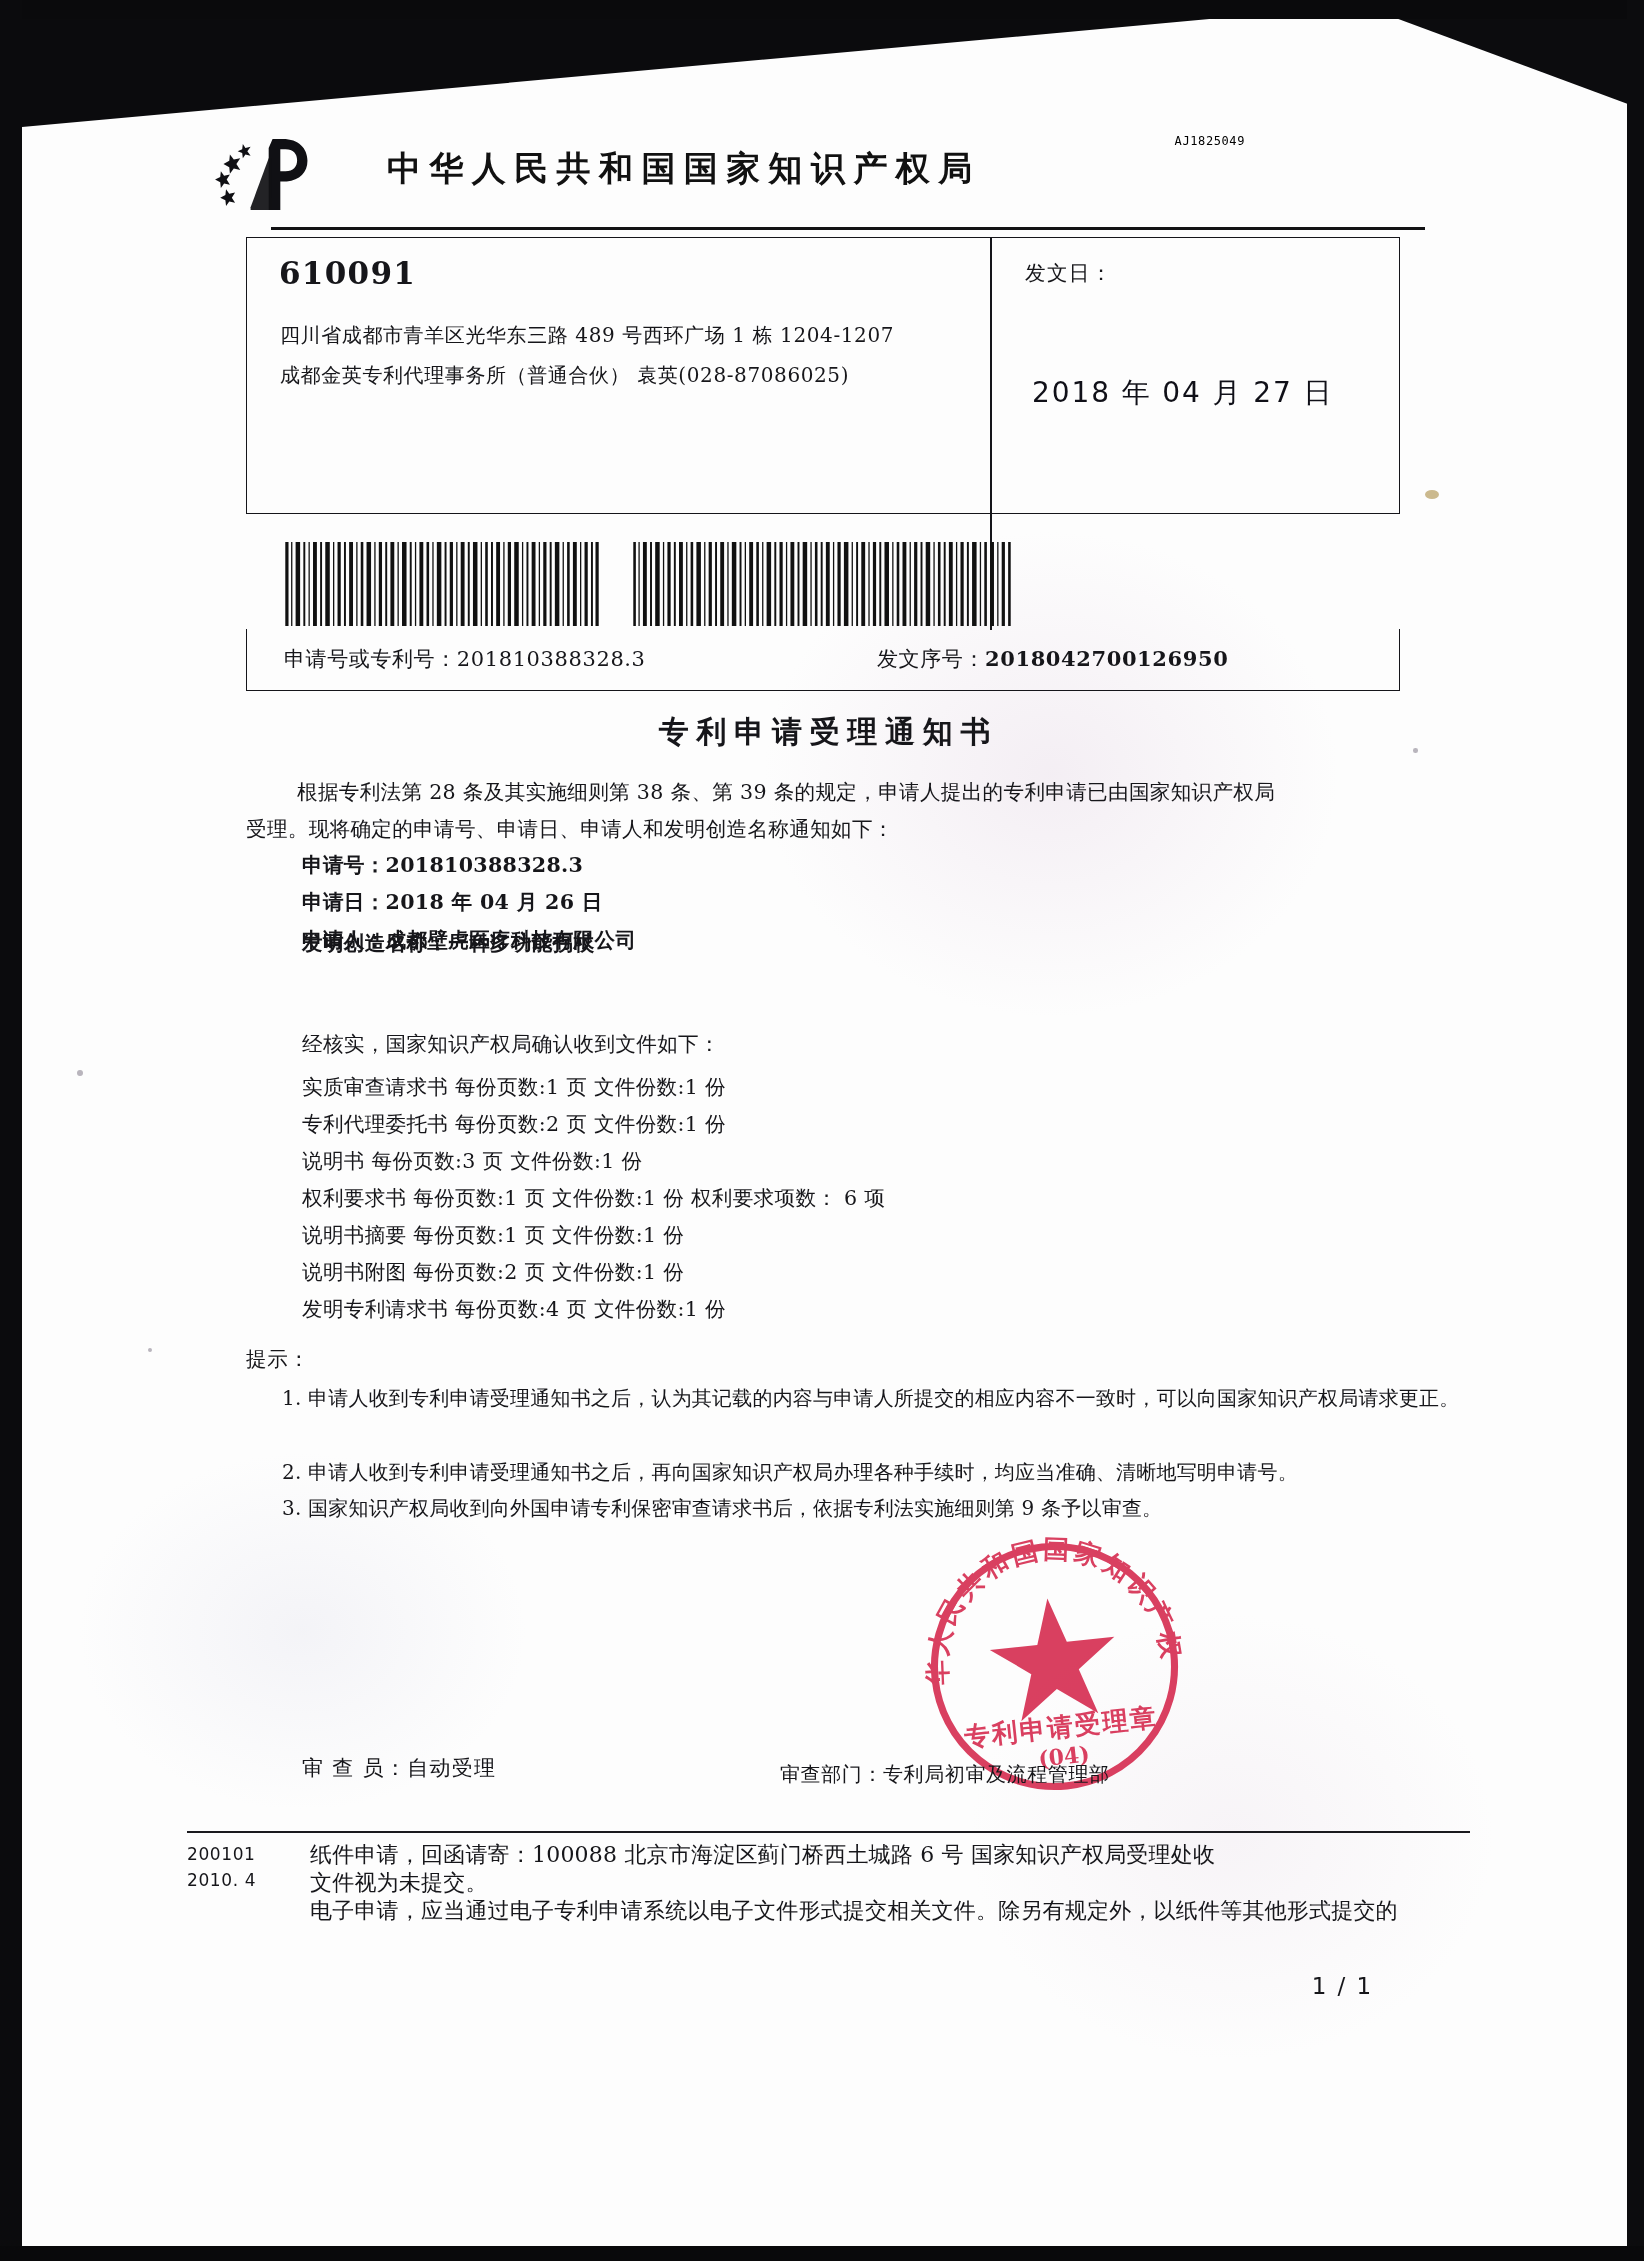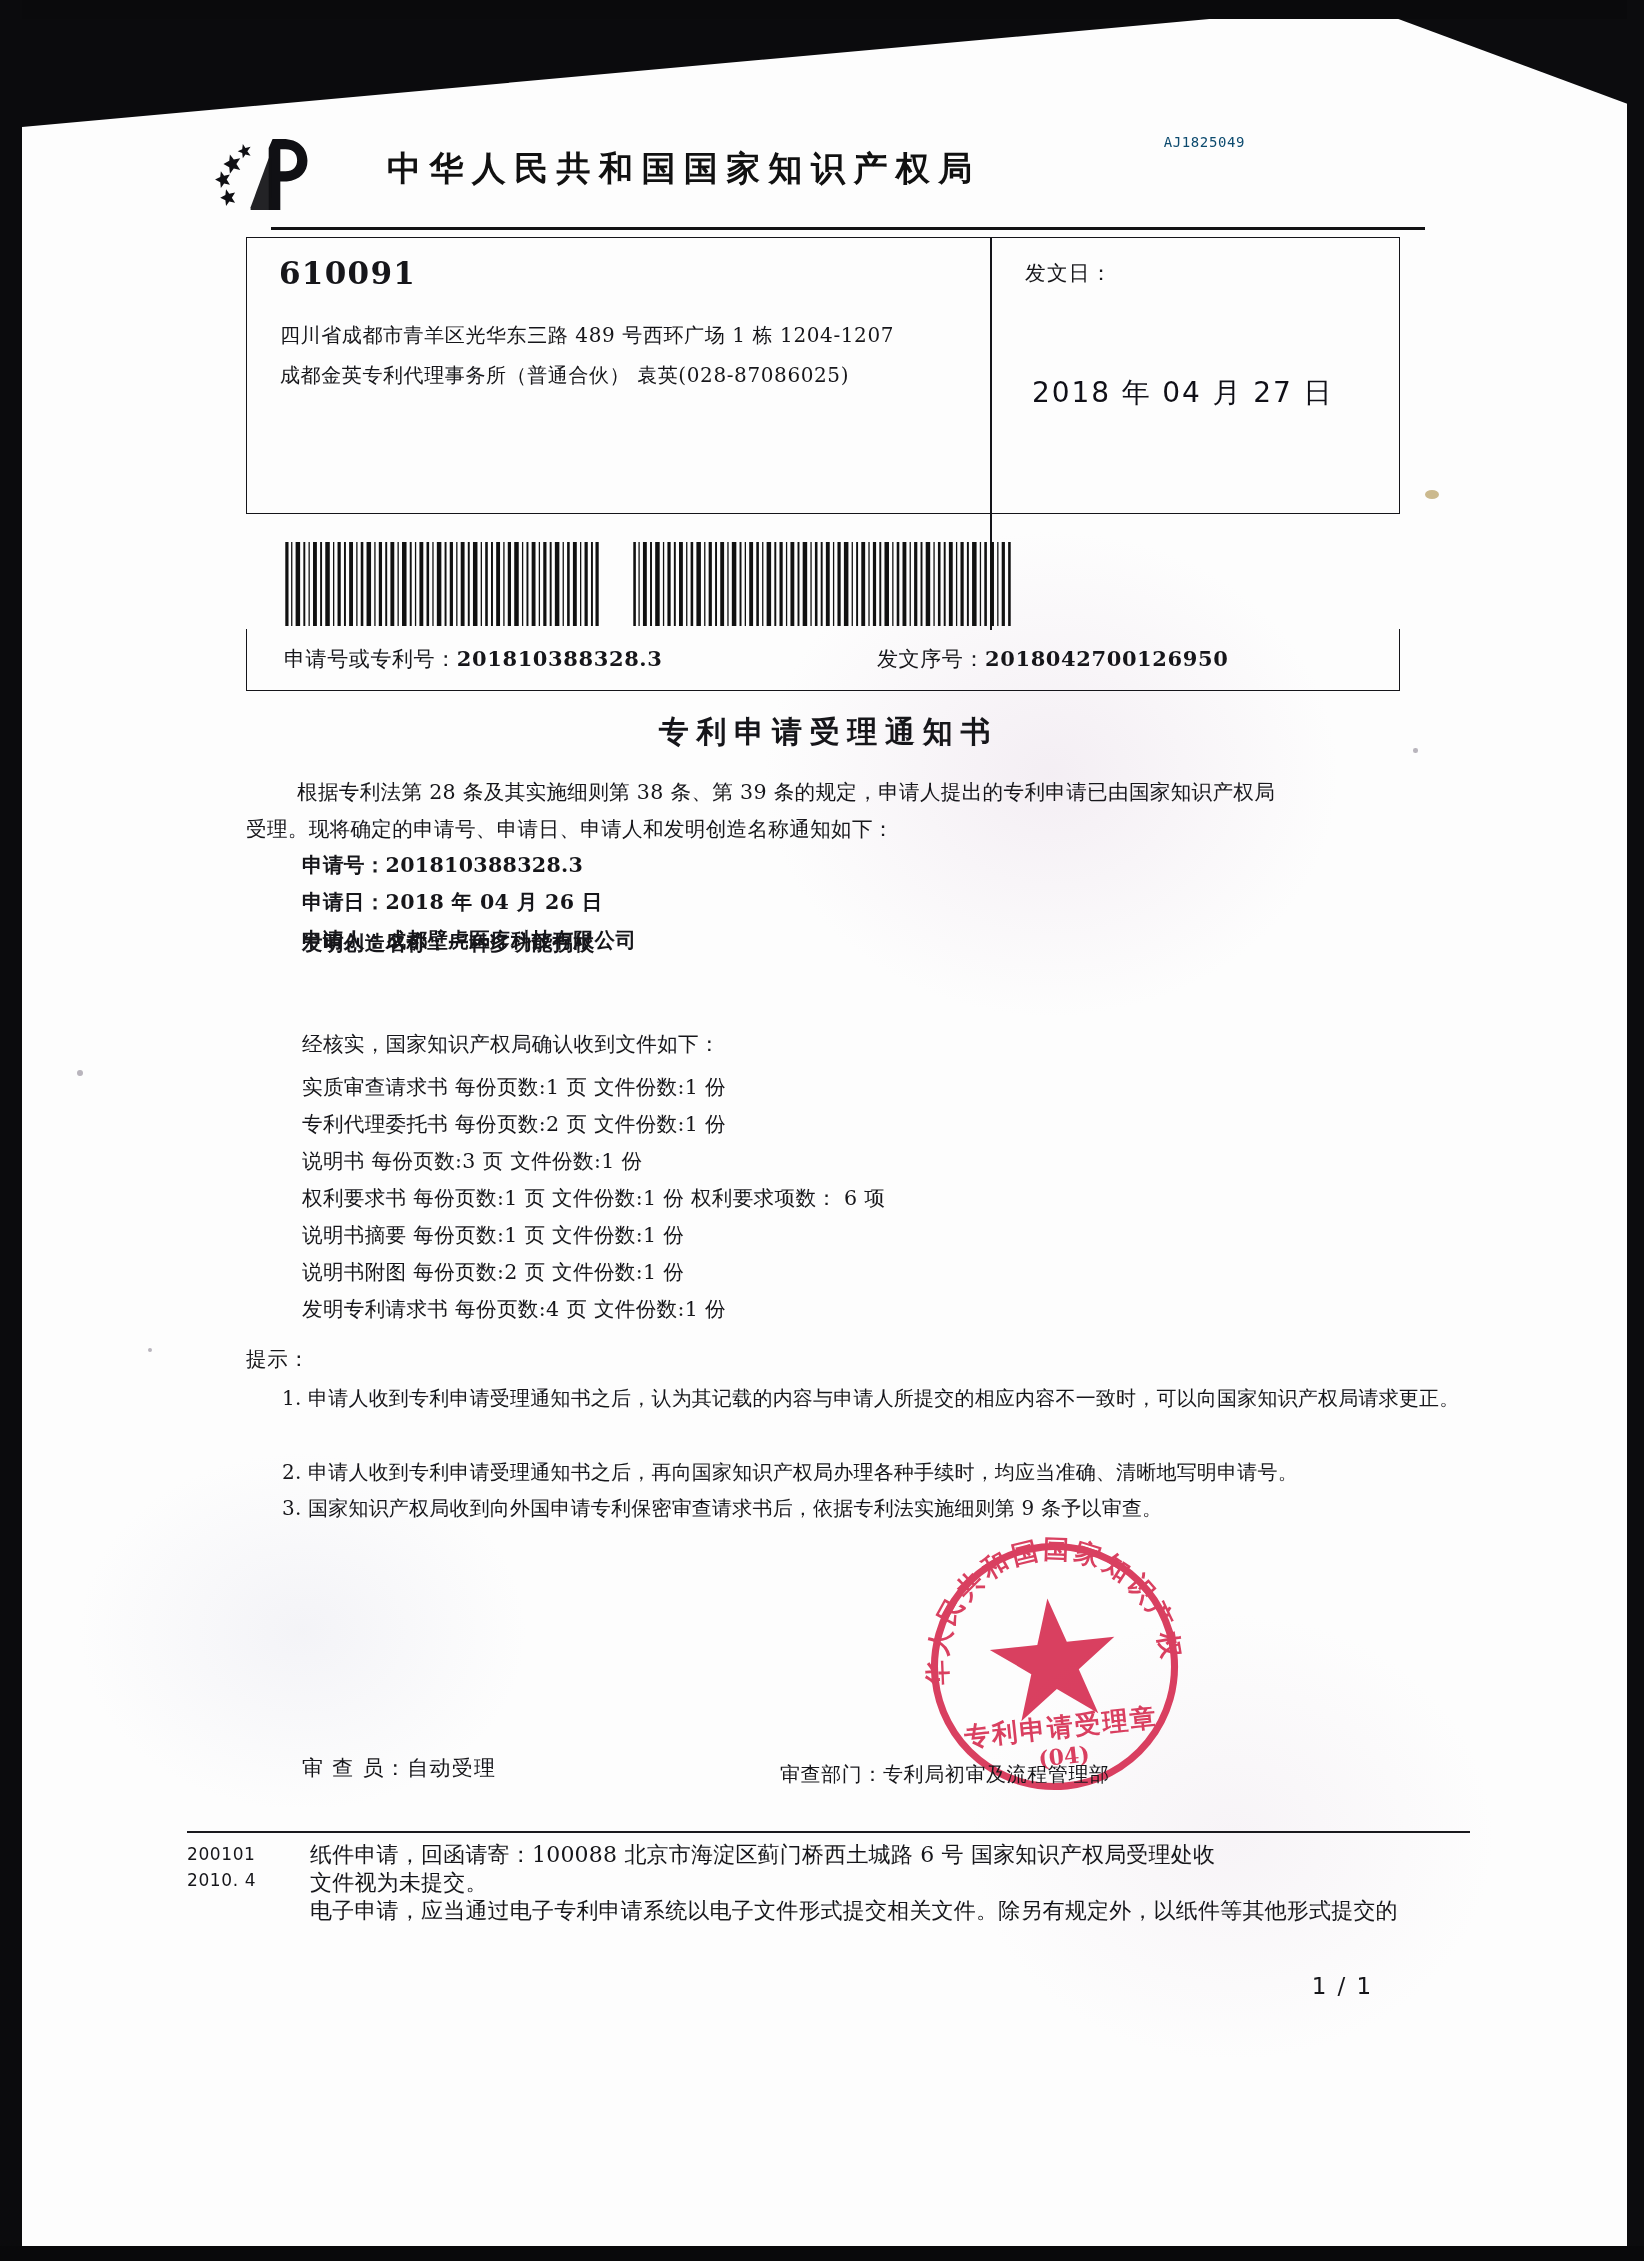--- a/index.html
+++ b/index.html
@@ -106,22 +106,22 @@
     font-size: 34px;
     letter-spacing: 8.4px;
     color: #111;
     white-space: nowrap;
   }
   .hdr-code {
     position: absolute;
     right: 206px;
     top: 5.2px;
     font-family: "DejaVu Sans Mono", "Liberation Mono", monospace;
-    font-size: 14px;
-    color: #0c4a6e;
+    font-size: 12px;
+    color: #000000;
     letter-spacing: 0.6px;
   }
   .hdr-rule {
     position: absolute;
     left: 58px;
     top: 98px;
     width: 1154px;
     height: 2.6px;
     background: #121214;
   }
@@ -206,21 +206,21 @@
     border-top: none;
     box-sizing: border-box;
   }
   .appno {
     position: absolute;
     left: 97px;
     top: 529px;
     font-size: 21px;
     letter-spacing: 0.6px;
   }
-  .appno b { font-weight: bold; }
+  .appno b { font-weight: normal; }
   .serialno {
     position: absolute;
     left: 690px;
     top: 529px;
     font-size: 21px;
     letter-spacing: 0.6px;
   }
   .serialno b { font-weight: bold; }
 
   

